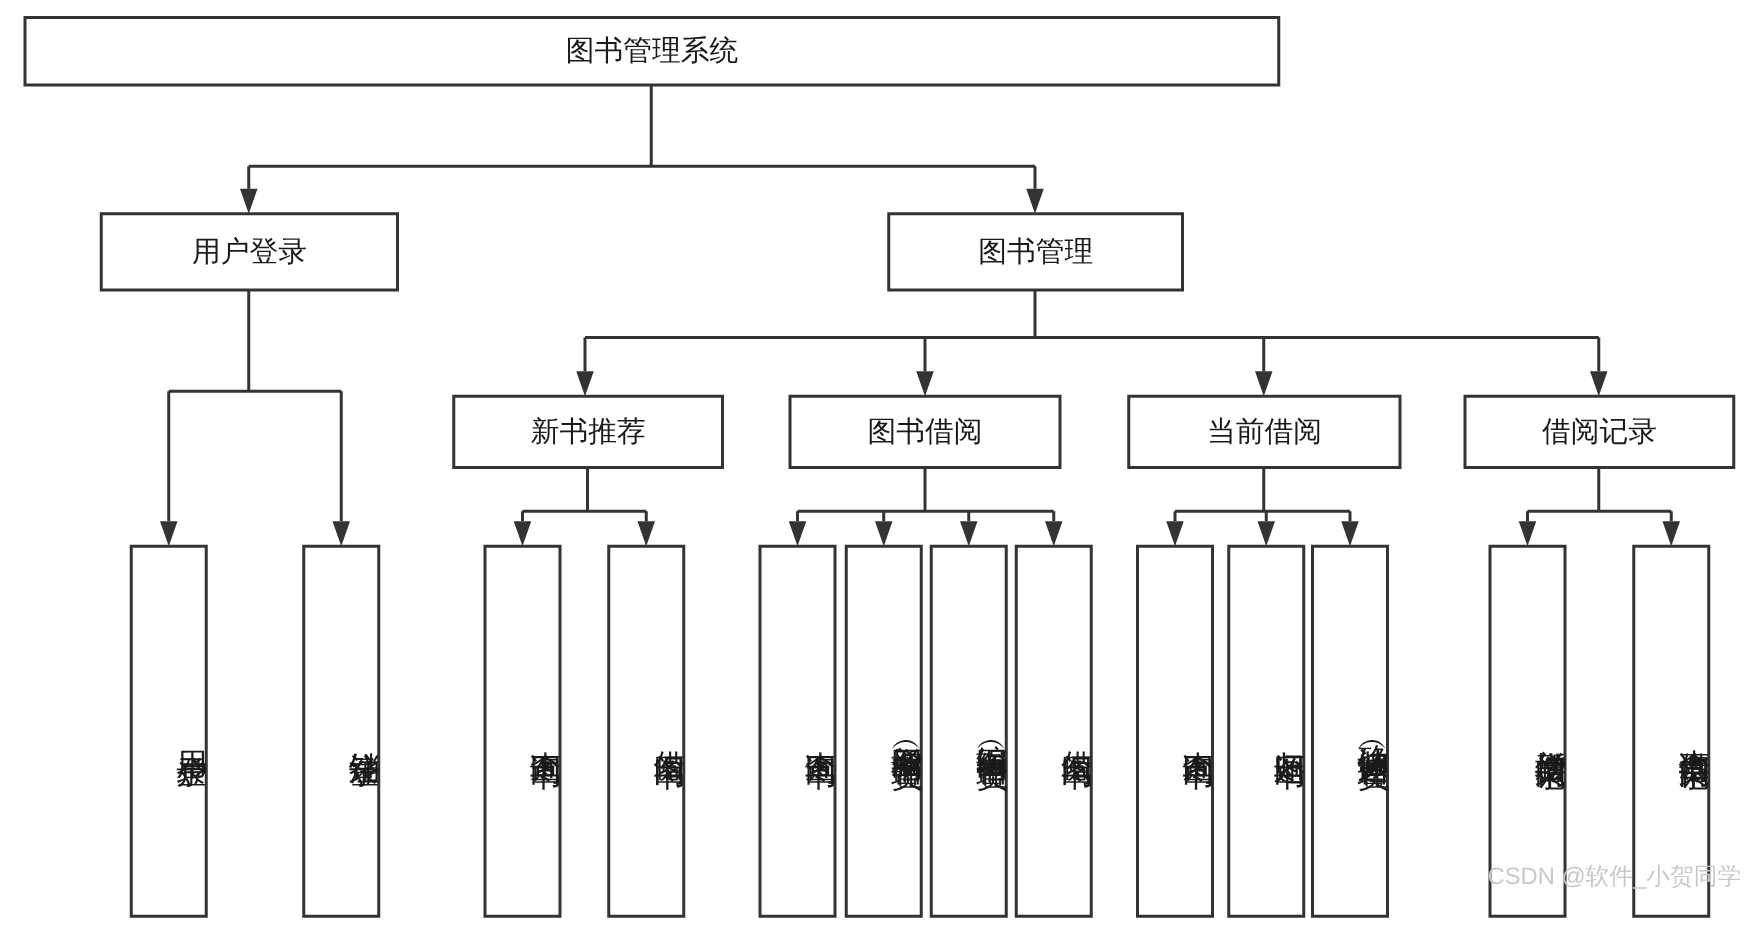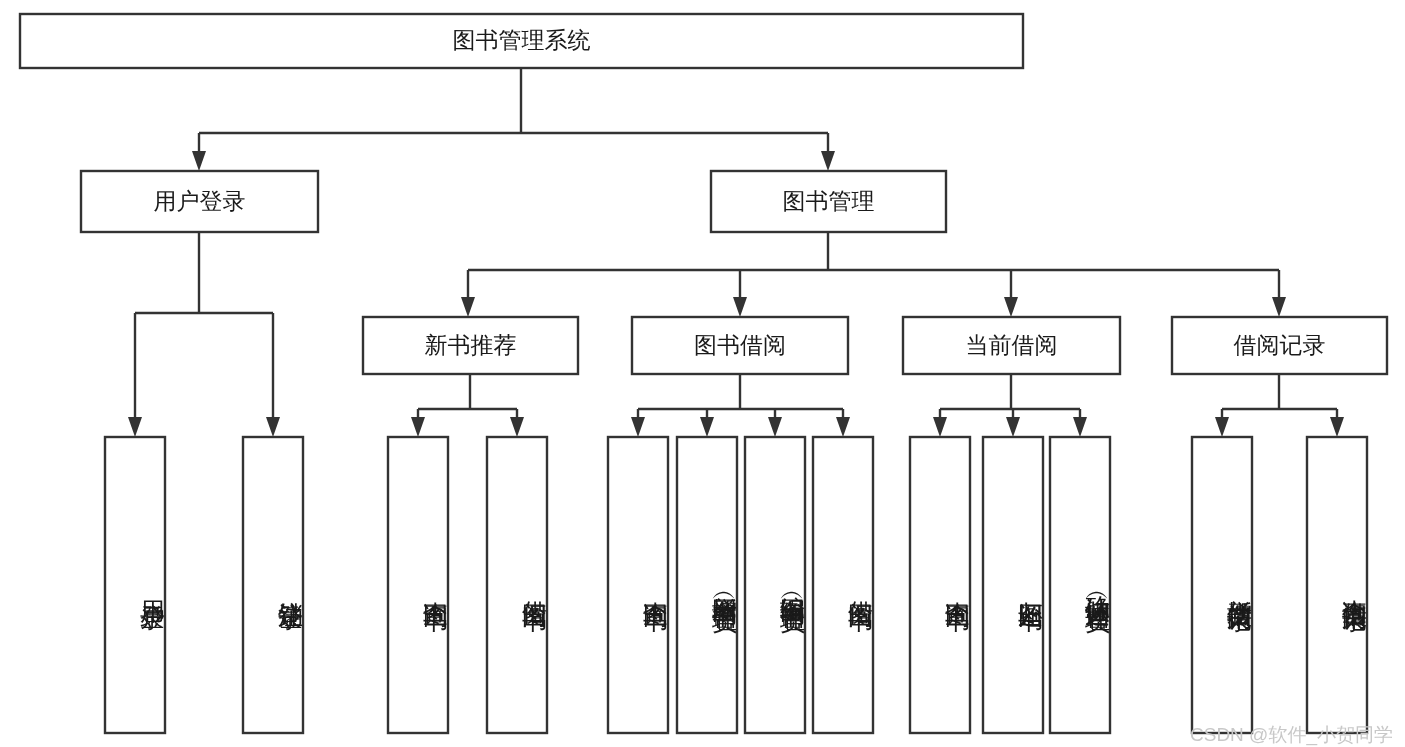--- a/index.html
+++ b/index.html
@@ -176,15 +176,15 @@
       <div class="leaf-label" style="left: 677px; top: 445px; width: 60px; height: 280px;">新增图书（管理员）</div>
       <div class="leaf-label" style="left: 745px; top: 445px; width: 60px; height: 280px;">编辑图书（管理员）</div>
       <div class="leaf-label" style="left: 813px; top: 445px; width: 60px; height: 280px;">借阅图书</div>
       <div class="leaf-label" style="left: 910px; top: 445px; width: 60px; height: 280px;">查询图书</div>
       <div class="leaf-label" style="left: 983px; top: 445px; width: 60px; height: 280px;">归还图书</div>
       <div class="leaf-label" style="left: 1050px; top: 445px; width: 60px; height: 280px;">确认归还（管理员）</div>
       <div class="leaf-label" style="left: 1192px; top: 445px; width: 60px; height: 280px;">新增借阅记录</div>
       <div class="leaf-label" style="left: 1307px; top: 445px; width: 60px; height: 280px;">查询借阅记录</div>
     </div>
 
-  <div class="watermark" style="left: 1190px; top: 722px;">CSDN @软件_小贺同学</div>
+  <div class="watermark" style="left: 1190px; top: 688px;">CSDN @软件_小贺同学</div>
 
 </div>
 
 </body></html>

